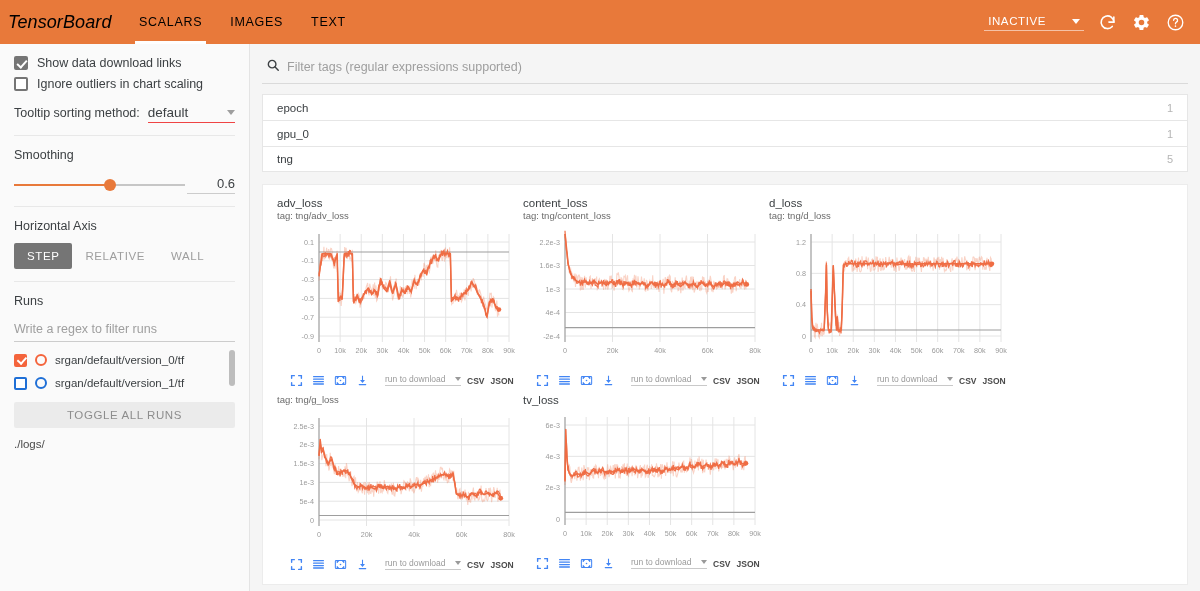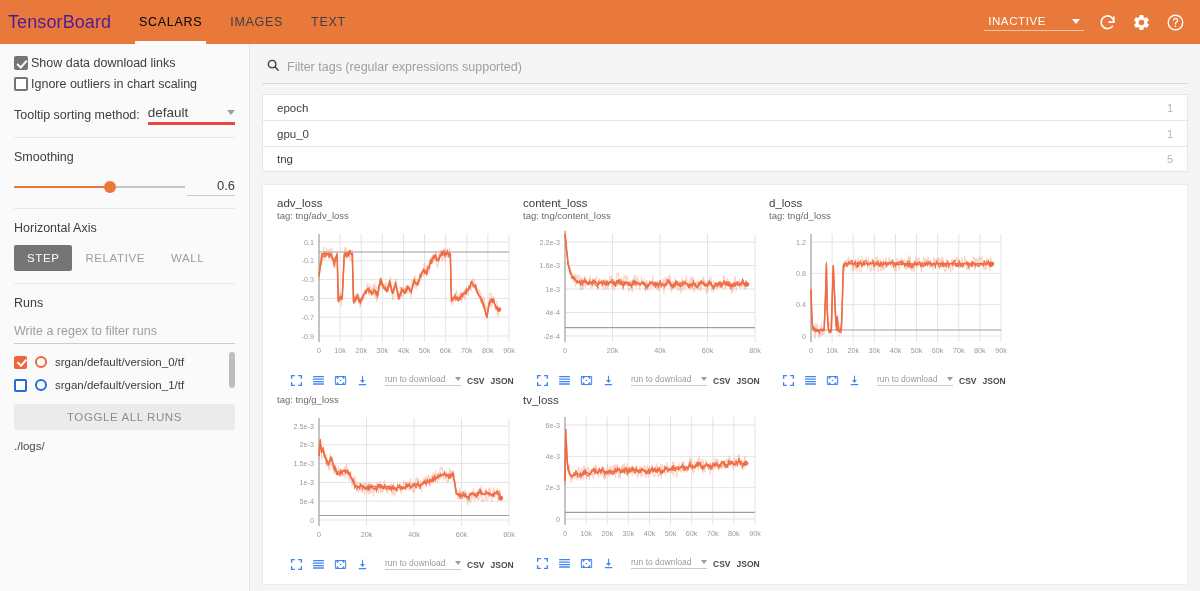--- a/index.html
+++ b/index.html
@@ -11,28 +11,28 @@
     color: #3c4043;
   }
 
   
   .appbar {
     height: 44px; background: #e8793a;
     display: flex; align-items: stretch;
     position: relative;
   }
   .brand {
-    color: #4c1d95; font-size: 18px; font-weight: 400;
+    color: #000000; font-size: 18px; font-weight: 400;
     display: flex; align-items: center; padding: 0 0 0 8px;
-    letter-spacing: .1px; width: 125px;
+    letter-spacing: .1px; width: 125px; font-style: italic;
   }
   .tabs { display: flex; align-items: stretch; }
   .tab {
     display: flex; align-items: center; padding: 0 14px;
-    color: #404040; font-size: 12.5px; letter-spacing: .7px;
+    color: #000000; font-size: 12.5px; letter-spacing: .7px;
     cursor: pointer; position: relative;
   }
   .tab.active { color: #000000; }
   .tab.active::after {
     content: ""; position: absolute; left: 10px; right: 10px; bottom: 0;
     height: 3px; background: #fff;
   }
   .appbar-right {
     margin-left: auto; display: flex; align-items: center;
     padding-right: 14px; gap: 12px;
@@ -63,37 +63,37 @@
   
   .sidebar {
     width: 250px; background: #fafafa;
     border-right: 1px solid #e4e4e4;
     padding: 0 14px; font-size: 12.5px;
     display: flex; flex-direction: column;
   }
   .sb-section { padding: 12px 0; }
   .sb-divider { border-bottom: 1px solid #e8e8e8; }
 
-  .cbrow { display: flex; align-items: center; gap: 3px; margin-bottom: 7px; cursor: pointer; text-align: center; }
+  .cbrow { display: flex; align-items: center; gap: 9px; margin-bottom: 7px; cursor: pointer; text-align: center; }
   .cbox {
     width: 14px; height: 14px; border: 2px solid #757575;
     border-radius: 2px; flex: 0 0 auto; position: relative; background: #fff;
   }
   .cbox.checked { background: #757575; border-color: #757575; }
   .cbox.checked::after {
     content: ""; position: absolute; left: 3px; top: 0px;
     width: 4px; height: 8px; border: solid #fff;
     border-width: 0 2px 2px 0; transform: rotate(42deg);
   }
   .cbrow .lbl { color: #3c4043; font-size: 12.5px; }
 
   .tooltip-row { display: flex; align-items: flex-end; gap: 8px; margin-top: 14px; }
   .tooltip-row .caption { font-size: 12.5px; color: #3c4043; padding-bottom: 3px; }
   .fake-select {
-    flex: 1; border-bottom: 3px solid #ef4444;
+    flex: 1; border-bottom: 1px solid #ef4444;
     display: flex; align-items: center; padding-bottom: 2px; cursor: pointer;
   }
   .fake-select .val { font-size: 13.5px; color: #3c4043; }
   .caret-g {
     width: 0; height: 0; margin-left: auto;
     border-left: 4px solid transparent; border-right: 4px solid transparent;
     border-top: 5px solid #9e9e9e;
   }
 
   .sb-title { font-size: 12.5px; color: #3c4043; margin-bottom: 14px; }

